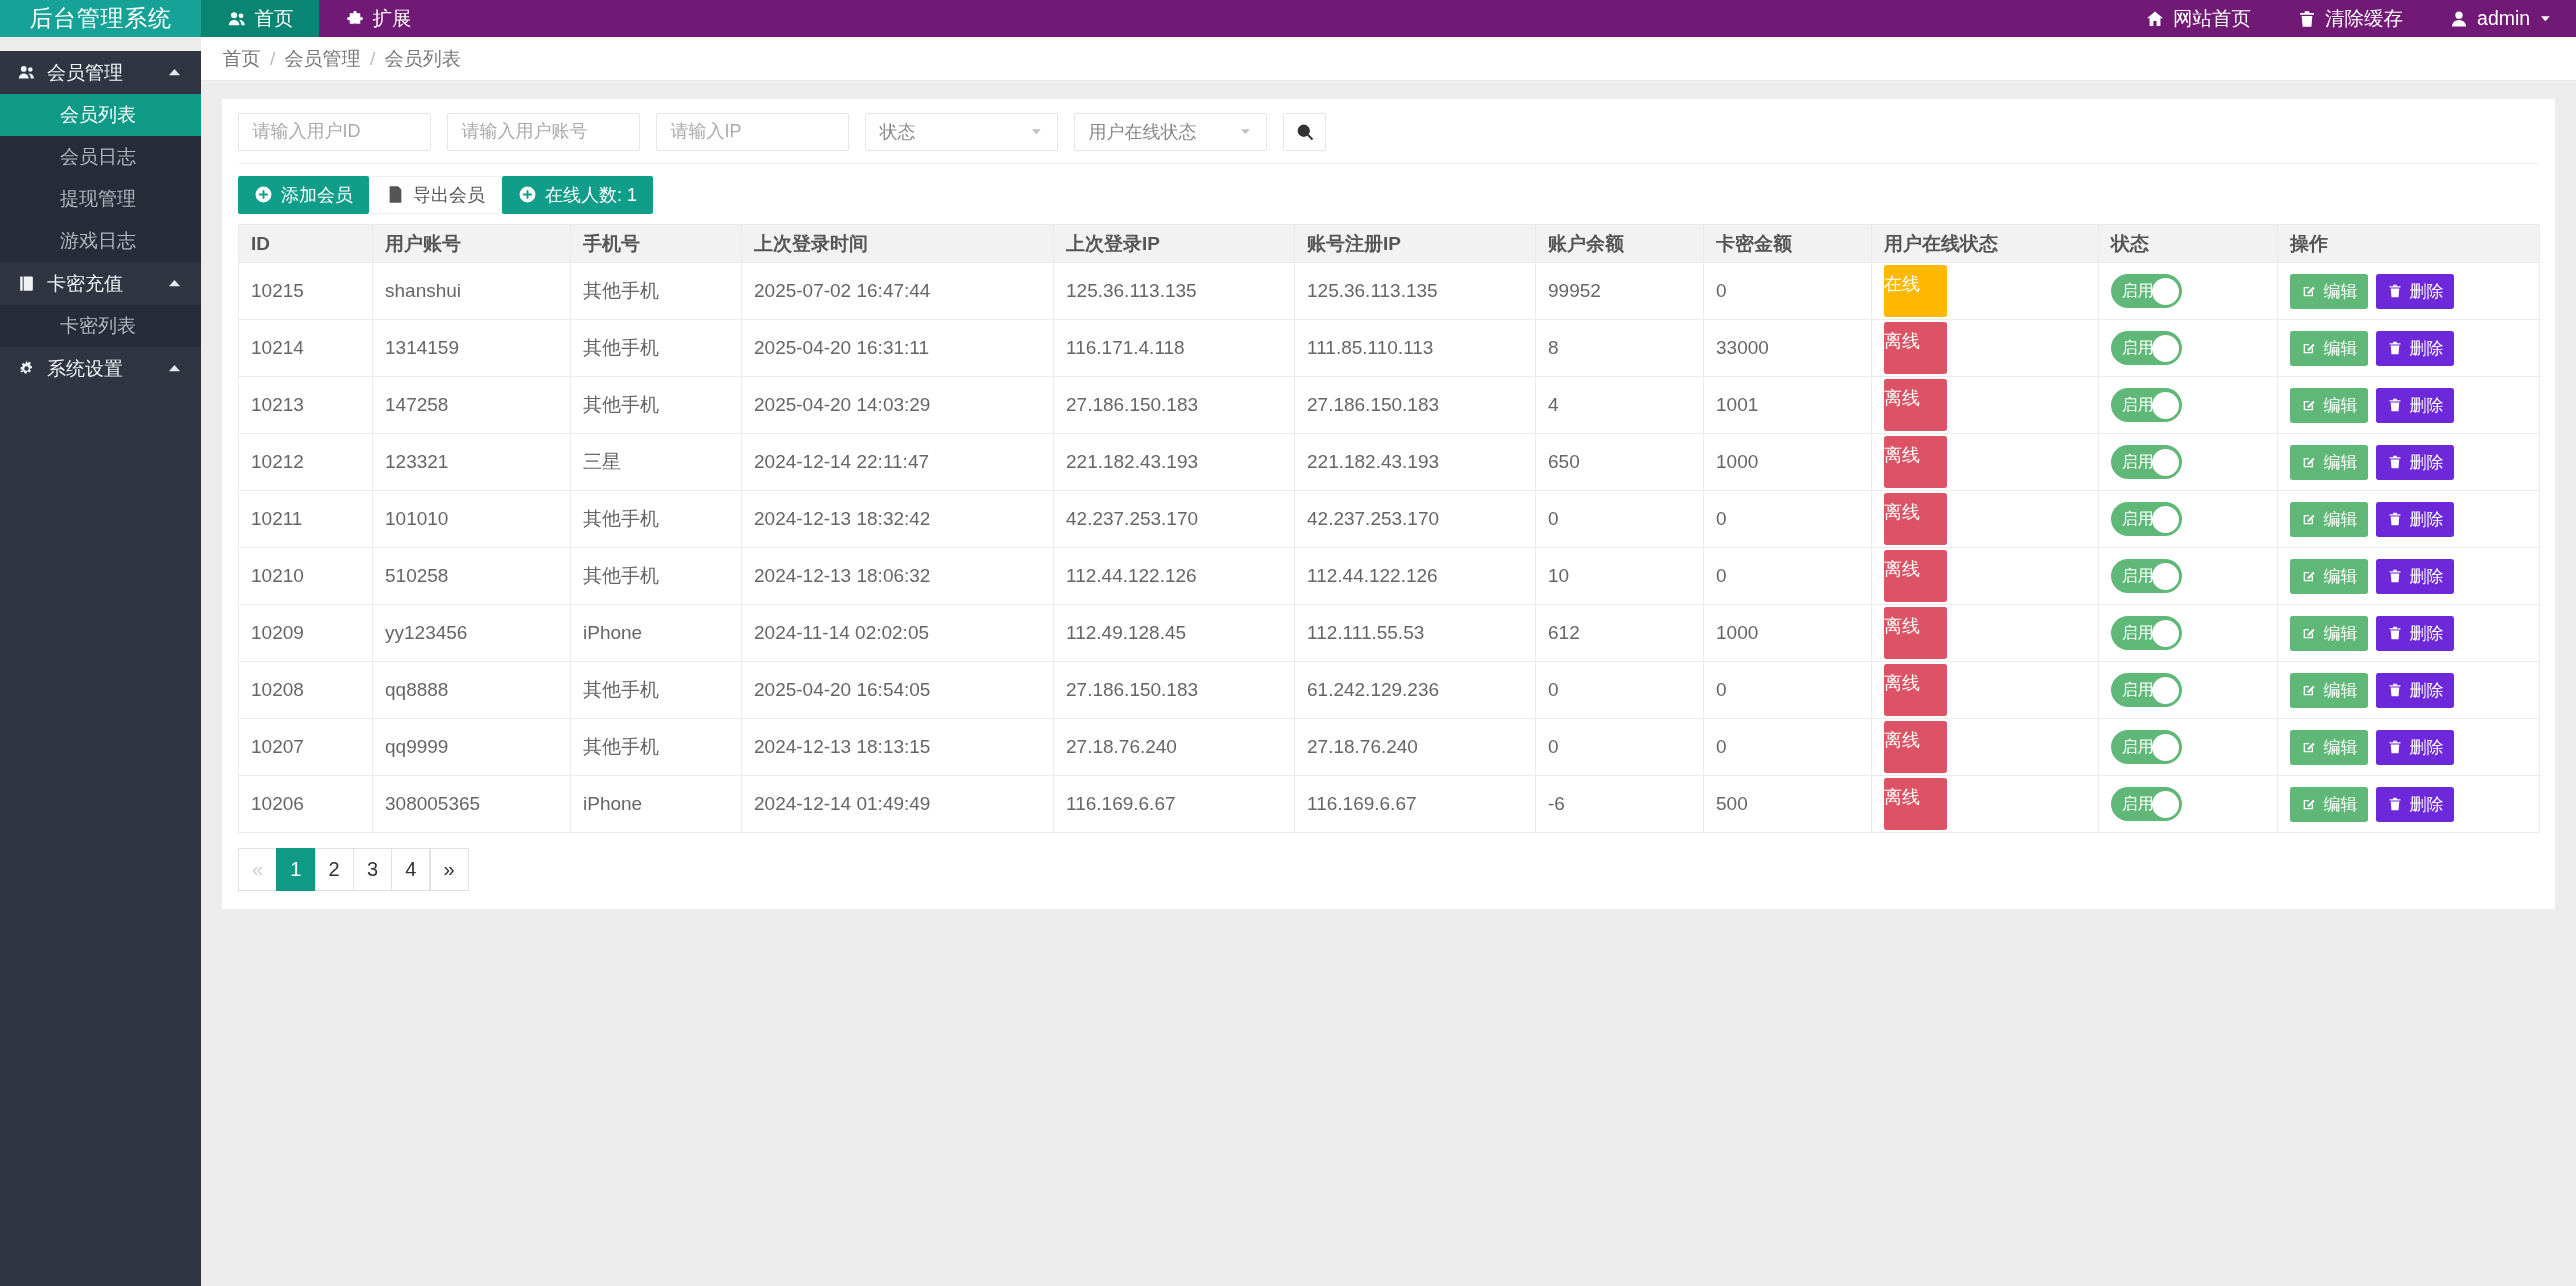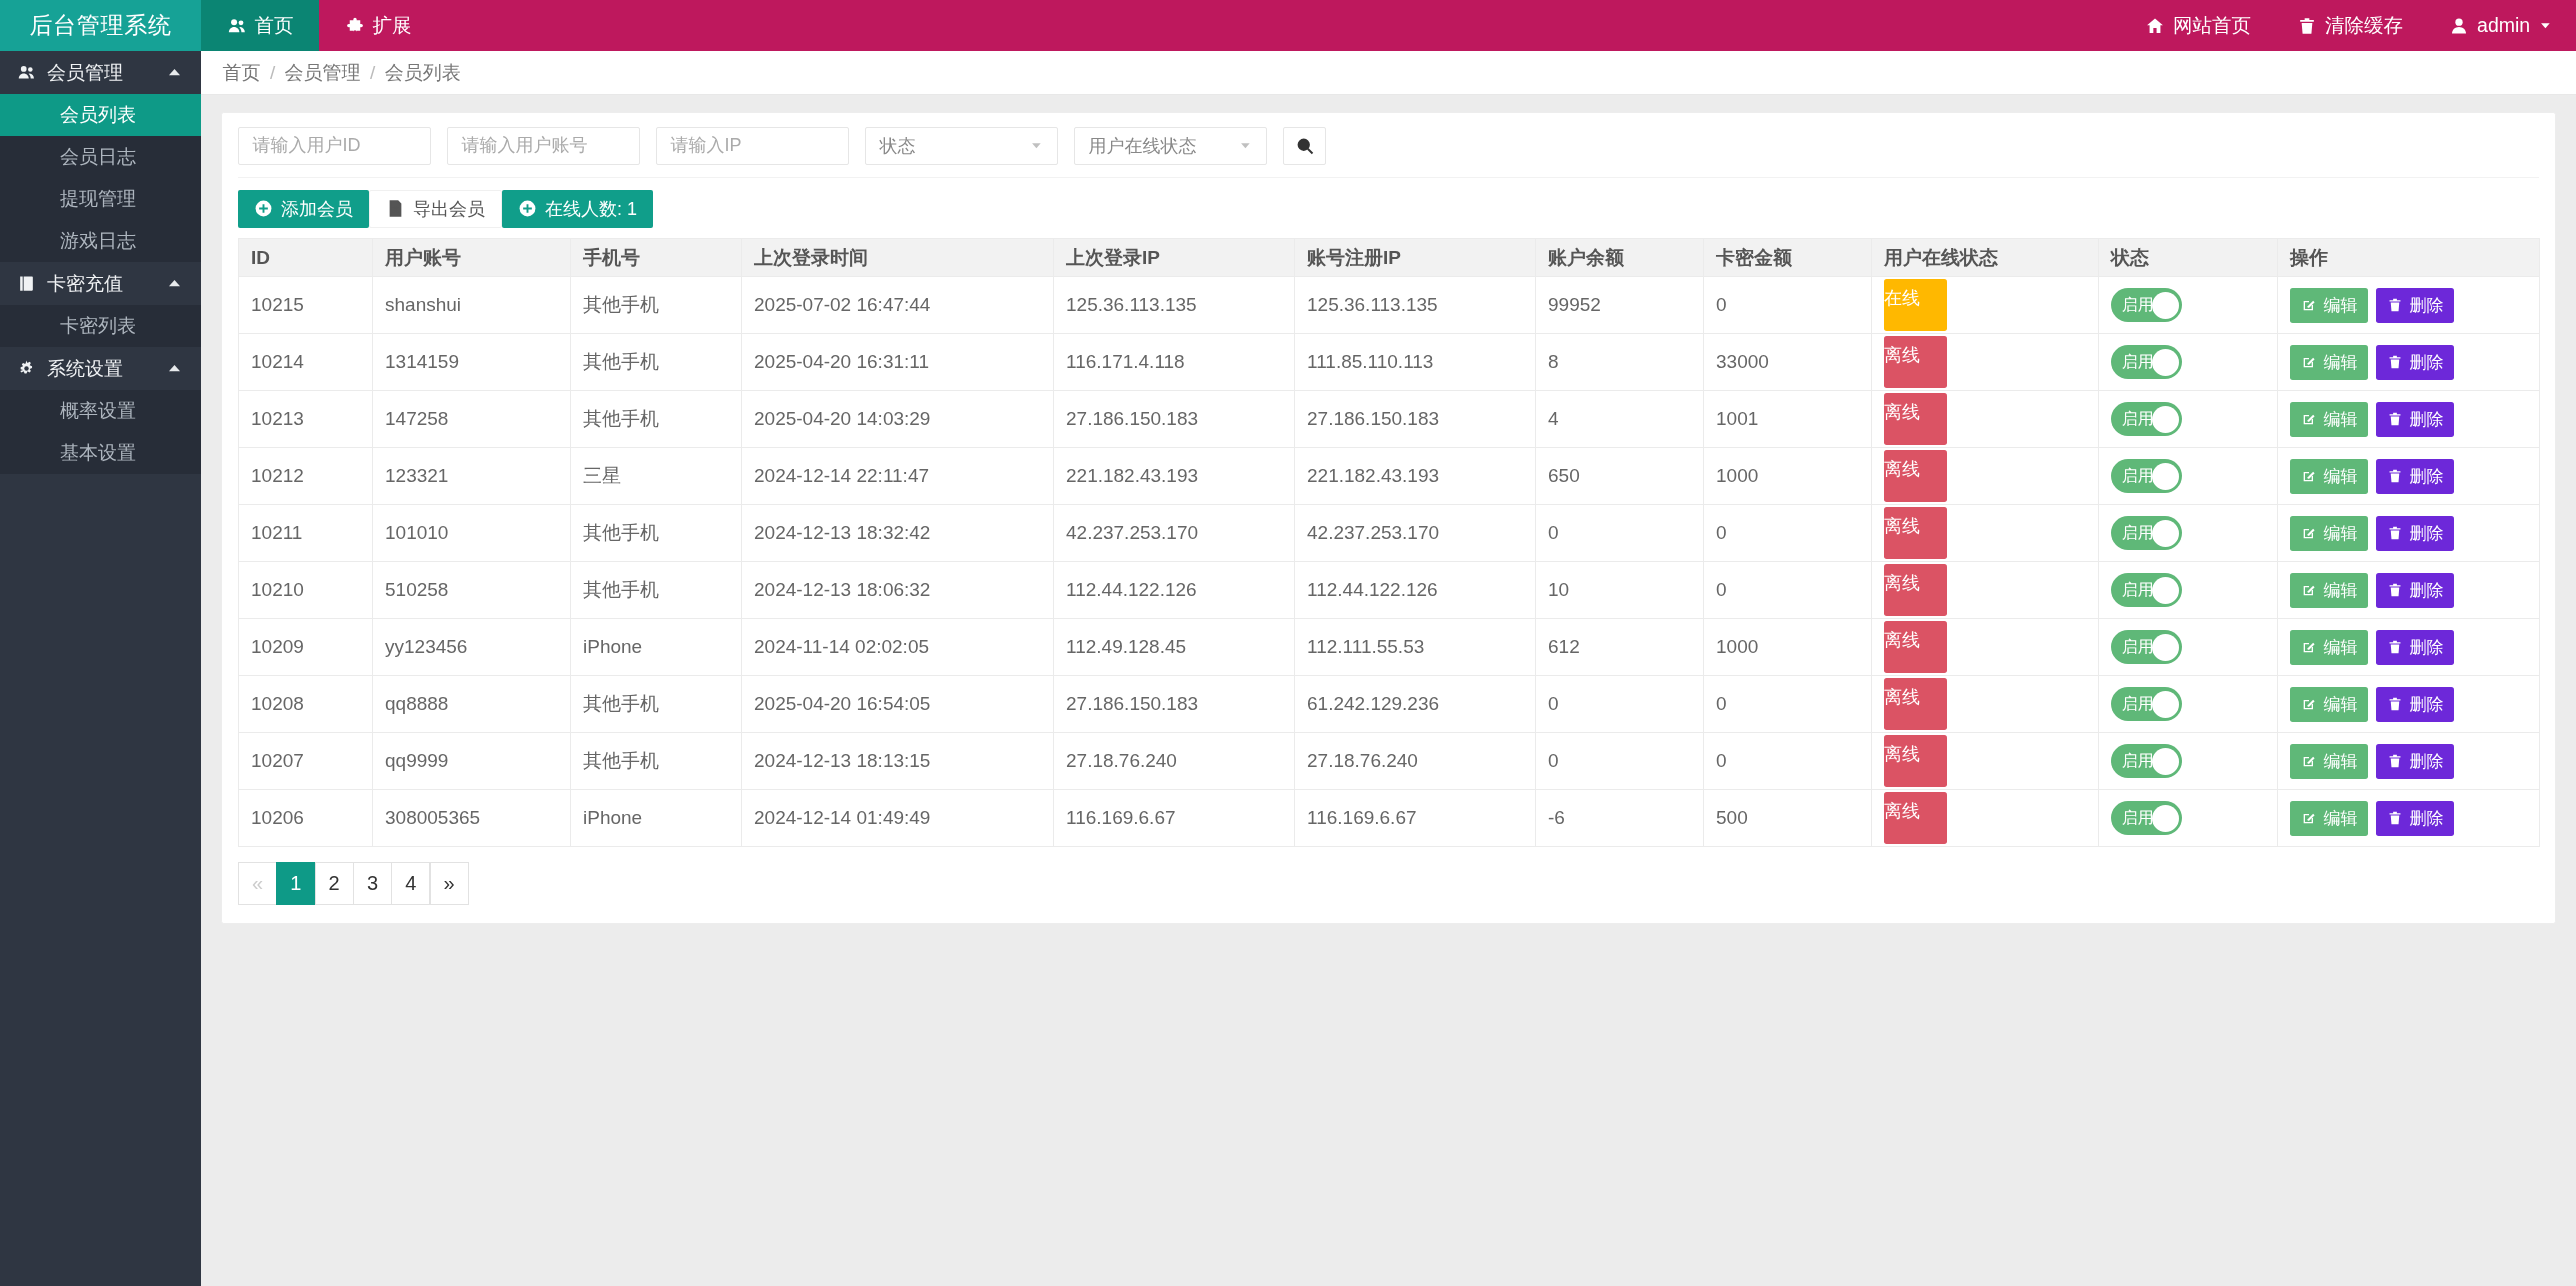--- a/index.html
+++ b/index.html
@@ -6,21 +6,21 @@
   html,body { width: 2576px; height: 1287px; }
   body {
     font-family: "Liberation Sans", "DejaVu Sans", sans-serif;
     background: #ececec;
     color: #666;
     font-size: 19px;
     overflow: hidden;
   }
   
   .navbar {
-    height: 51px; background: #be185d; display: flex; align-items: stretch;
+    height: 37px; background: #701a75; display: flex; align-items: stretch;
     color: #fff; position: relative; z-index: 5; text-align: center;
   }
   .brand {
     width: 201px; background: #16a296; display: flex; align-items: center; justify-content: center;
     font-size: 23px; letter-spacing: 0.7px; flex: 0 0 201px;
   }
   .nav-tabs { display: flex; align-items: stretch; }
   .nav-tab {
     display: flex; align-items: center; gap: 8px; padding: 0 25.5px;
     font-size: 19.5px; cursor: pointer;
@@ -239,24 +239,20 @@
           <circle cx="12" cy="12" r="2.8" fill="#2f3642"></circle>
         </svg>
       </span>
     <span>系统设置</span>
     <span class="icon caret">
         <svg viewBox="0 0 24 24">
           <path d="M5 15.5l7-8 7 8z"></path>
         </svg>
       </span>
   </div>
-  <div class="submenu">
-    <div class="side-item">概率设置</div>
-    <div class="side-item">基本设置</div>
-  </div>
 </aside>
 
 <div class="content">
   <div class="breadcrumb-bar">
     <span class="crumb">首页</span>
     <span class="sep">/</span>
     <span class="crumb">会员管理</span>
     <span class="sep">/</span>
     <span>会员列表</span>
   </div>

